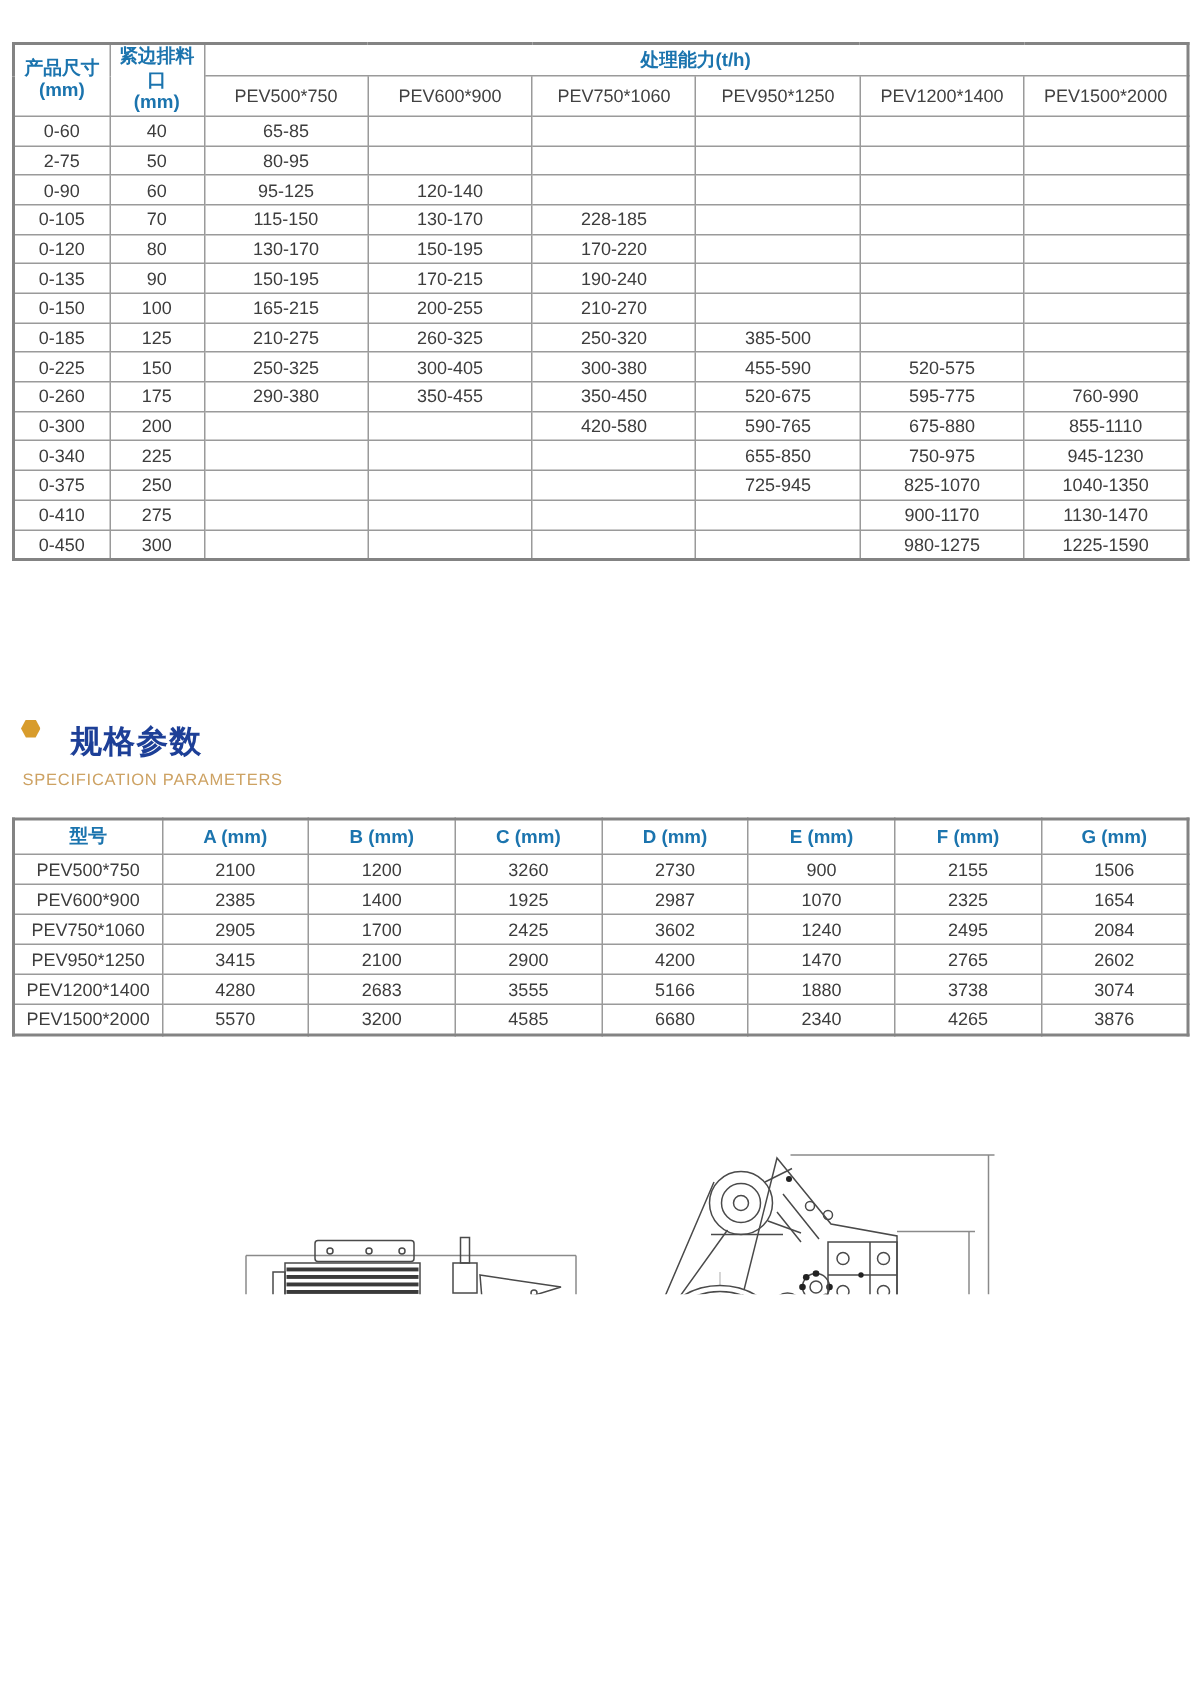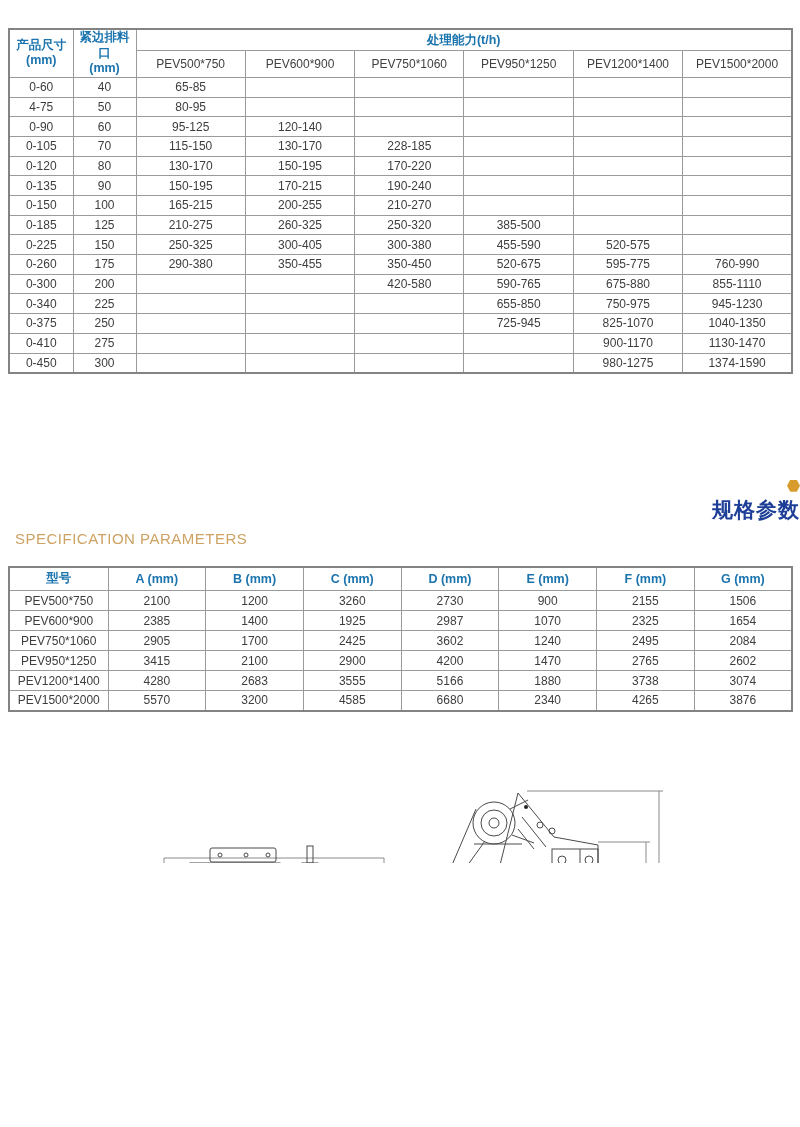--- a/index.html
+++ b/index.html
@@ -16,25 +16,25 @@
   .capacity-table thead tr.span-row th { height:20px; }
   .capacity-table thead tr.model-row th { height:25px; color:#414141; font-weight:normal; font-size:12px; }
   .capacity-table tbody td { height:19.7px; }
   .hdr-two-line { line-height:1.25; }
 
   .spec-table tbody td { height:20px; }
   .spec-table thead th { height:24px;text-align:center; }
 
   
   .section-header { margin:106px 0 0 14px; }
-  .title-row { display:flex; align-items:flex-end; gap:4px;flex-direction:column; }
+  .title-row { display:flex; align-items:flex-start; gap:20px; }
   .hex-bullet { width:13px; height:12px; background:#d89c2c; display:inline-block;
                 clip-path:polygon(25% 0,75% 0,100% 50%,75% 100%,25% 100%,0 50%); }
   .cn-title { font-size:21px; font-weight:bold; color:#1d3f97; letter-spacing:1px; }
-  .en-subtitle { margin:6px 0 0 1px; font-size:15px; color:#cda263; letter-spacing:0.5px; }
+  .en-subtitle { margin:6px 0 0 1px; font-size:11px; color:#cda263; letter-spacing:0.5px; }
   .spec-table { margin-top:19px; }
 
   
   .drawings { position:relative; width:800px; height:414px; }
   .top-view  { position:absolute; left:158px; top:133px; }
   .side-view { position:absolute; left:422px; top:75px; }
   .ln   { stroke:#4a4a4a; stroke-width:1; fill:none; }
   .lnf  { stroke:#4a4a4a; stroke-width:1; fill:#ffffff; }
   .dim  { stroke:#8a8a8a; stroke-width:1; fill:none; }
   .axis { stroke:#b0b0b0; stroke-width:0.7; fill:none; }
@@ -80,21 +80,21 @@
           <td>0-60</td>
           <td>40</td>
           <td>65-85</td>
           <td></td>
           <td></td>
           <td></td>
           <td></td>
           <td></td>
         </tr>
         <tr>
-          <td>4-75</td>
+          <td>2-75</td>
           <td>50</td>
           <td>80-95</td>
           <td></td>
           <td></td>
           <td></td>
           <td></td>
           <td></td>
         </tr>
         <tr>
           <td>0-90</td>
@@ -217,21 +217,21 @@
           <td>1130-1470</td>
         </tr>
         <tr>
           <td>0-450</td>
           <td>300</td>
           <td></td>
           <td></td>
           <td></td>
           <td></td>
           <td>980-1275</td>
-          <td>1374-1590</td>
+          <td>1225-1590</td>
         </tr>
       </tbody>
   </table>
 
   <div class="section-header">
     <div class="title-row">
       <span class="hex-bullet"></span>
       <span class="cn-title">规格参数</span>
     </div>
     <div class="en-subtitle">SPECIFICATION PARAMETERS</div>

